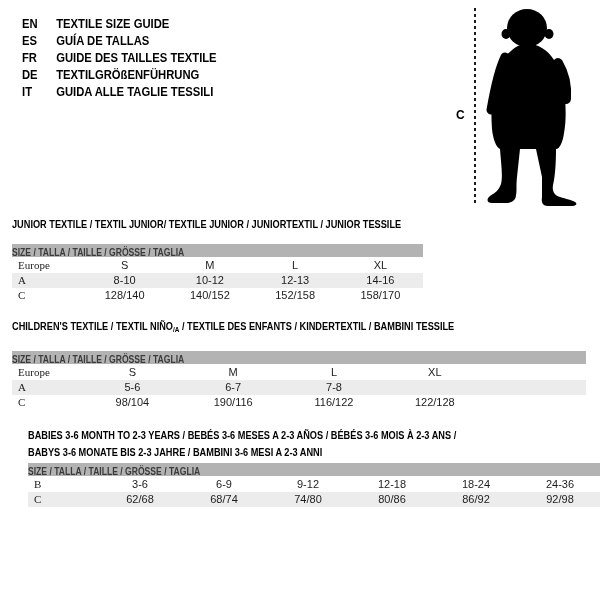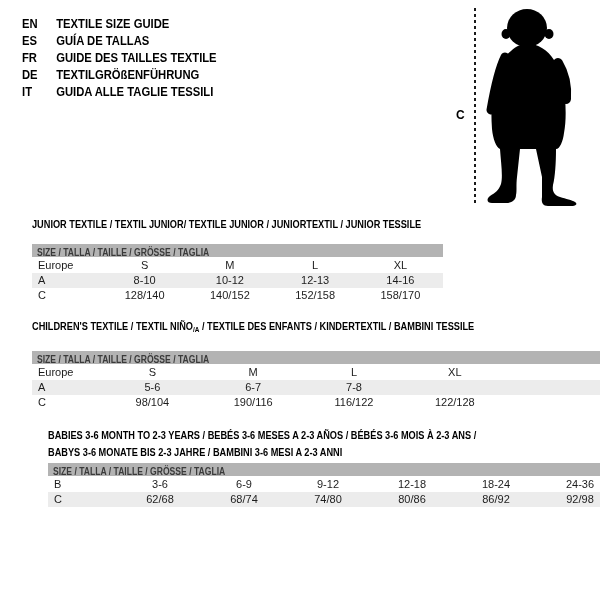--- a/index.html
+++ b/index.html
@@ -21,45 +21,45 @@
 
   
   .measure-line{
     position:absolute;left:474px;top:8px;width:2px;height:198px;
     background:repeating-linear-gradient(to bottom,#1a1a1a 0 3px,transparent 3px 6px);
   }
   .measure-label{position:absolute;left:456px;top:108px;font-weight:700;font-size:12px;color:#000;}
   .baby{position:absolute;left:486px;top:7px;}
 
   
-  .tbl{position:absolute;left:32px;}
+  .tbl{position:absolute;left:12px;}
   .t1{top:218px;width:411px;}
   .t2{top:320px;width:574px;}
   .t3{top:427px;width:574px;margin-left:16px;}
   .tbl-title{
     font-weight:700;font-size:11.5px;line-height:13px;color:#000;
     white-space:nowrap;transform:scaleX(.8);transform-origin:0 0;
   }
   .t1 .tbl-title{margin-bottom:13px;}
   .t2 .tbl-title{margin-bottom:15px;}
   .t3 .tbl-title{line-height:17px;margin-bottom:2px;}
   .subscript{font-size:8px;vertical-align:-2px;}
   .bar{
     height:13px;line-height:13px;background:#b3b3b3;
-    padding-left:5px;margin-bottom:1px;overflow:hidden;
+    margin-bottom:1px;overflow:hidden;
   }
   .bar span{
     display:inline-block;font-size:11px;font-weight:700;color:#3a3a3a;
     transform:scaleX(.78);transform-origin:0 50%;white-space:nowrap;
   }
   .grid-row{display:grid;height:15px;line-height:15px;font-size:11px;color:#1c1c1c;}
   .cols4{grid-template-columns:70px repeat(4,1fr);}
   .cols5{grid-template-columns:70px repeat(5,1fr);}
   .cols6{grid-template-columns:70px repeat(6,1fr);}
-  .grid-row .lab{padding-left:6px;text-align:left;}
+  .grid-row .lab{padding-left:6px;text-align:left;font-family:Liberation Serif, serif;}
   .grid-row .val{text-align:center;}
   .shade{background:#ececec;}
 
   
   .footnotes{position:absolute;left:22px;top:537px;}
   .footnote{
     height:17px;line-height:17px;font-weight:700;font-size:11.5px;color:#000;
     transform:scaleX(.72);transform-origin:0 50%;white-space:nowrap;
   }
 </style>

